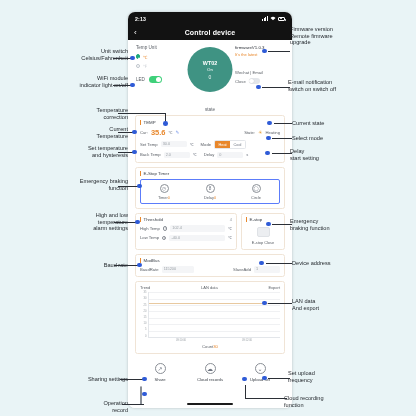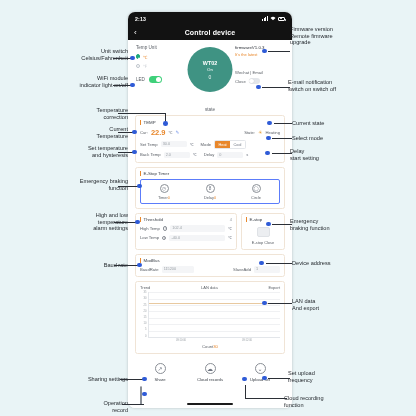--- a/index.html
+++ b/index.html
@@ -216,21 +216,21 @@
           </div>
         </div>
       </div>
 
       <div class="section-cap">state</div>
 
       <div class="card">
         <div class="card-title">TEMP</div>
         <div class="row">
           <span class="fld-lbl">Cur:</span>
-          <span class="cur-big">22.9</span>
+          <span class="cur-big">35.6</span>
           <span class="unit-tag">℃</span>
           <span class="pencil">✎</span>
           <span style="flex:1"></span>
           <span class="fld-lbl">State:</span>
           <span class="sun">☀</span>
           <span class="fld-lbl">Heating</span>
         </div>
         <div class="row">
           <span class="fld-lbl">Set Temp</span>
           <span class="inp" style="max-width:26px">30.0</span>

